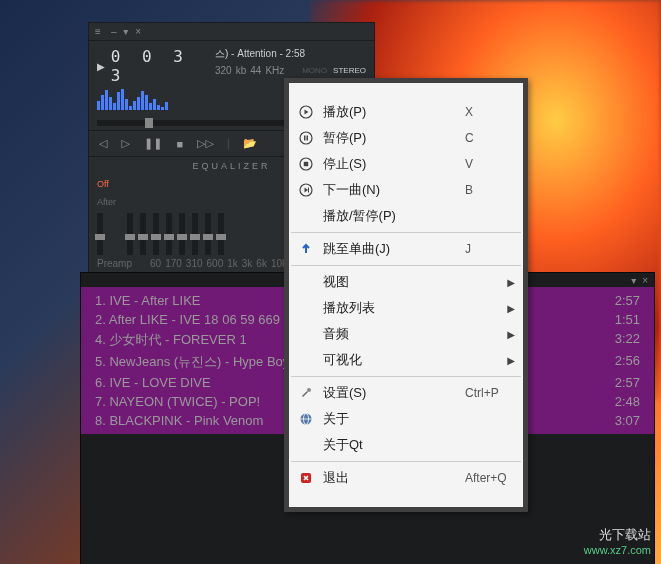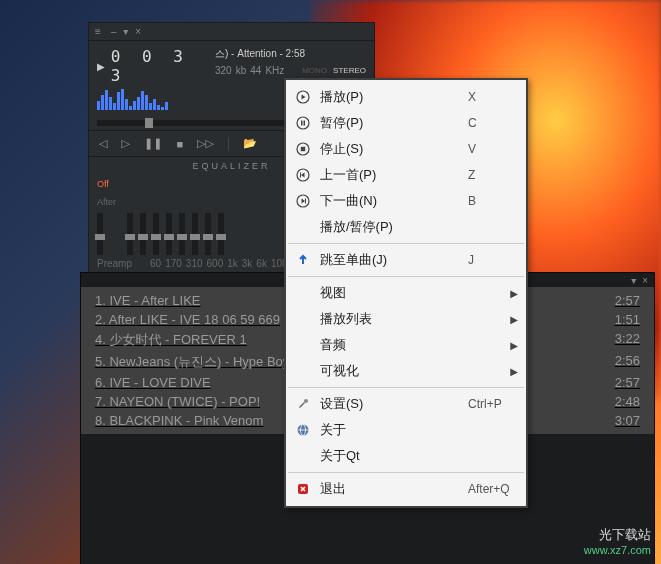--- a/index.html
+++ b/index.html
@@ -38,28 +38,28 @@
 .eq-off { color:#ff6644; }
 .eq-auto { color:#666; }
 .eq-sliders { display:flex; gap:7px; margin-top:6px; align-items:flex-end; height:42px; }
 .eq-slider { width:6px; height:42px; background:#1a1c1e; position:relative; }
 .eq-slider .knob { position:absolute; left:-2px; width:10px; height:6px; background:#888; top:50%; }
 .eq-labels { display:flex; gap:4px; font-size:10px; color:#666; margin-top:3px; }
 .eq-labels span:first-child { margin-right:14px; }
 
 .playlist-win { position:absolute; left:80px; top:272px; width:575px; background:#1a1c1e; border:1px solid #0a0a0a; }
 .pl-title { height:14px; display:flex; justify-content:flex-end; align-items:center; padding:0 6px; color:#888; font-size:10px; gap:6px; }
-.pl-body { background:#404040; padding:4px 0;text-decoration:underline; }
+.pl-body { background:#701a75; padding:4px 0; }
 .pl-row { display:flex; padding:2px 14px; font-size:13px; color:#999; }
 .pl-row.playing { color:#4a9fff; }
 .pl-row .num-title { flex:1; white-space:nowrap; overflow:hidden; }
 .pl-row .dur { width:40px; text-align:right; }
 .pl-spacer { height:140px; }
 
-.ctx { position:absolute; left:284px; top:78px; width:244px; background:#f4f4f4; border:2px solid #404040; box-shadow:2px 2px 6px rgba(0,0,0,0.4); font-size:13px; color:#222; padding:4px 0; }
+.ctx { position:absolute; left:284px; top:78px; width:244px; background:#f4f4f4; border:5px solid #404040; box-shadow:2px 2px 6px rgba(0,0,0,0.4); font-size:13px; color:#222; padding:16px 0; }
 .ctx-row { display:flex; align-items:center; padding:4px 8px; gap:8px; }
 .ctx-icon { width:18px; height:16px; display:flex; align-items:center; justify-content:center; font-size:12px; color:#444; }
 .ctx-icon.blue { color:#2266cc; }
 .ctx-label { flex:1; }
 .ctx-shortcut { color:#555; font-size:12px; width:50px; }
 .ctx-arrow { color:#444; font-size:10px; }
 .ctx-sep { height:1px; background:#ccc; margin:3px 2px; }
 
 .watermark { position:absolute; right:10px; bottom:8px; font-size:11px; color:#55cc88; text-align:right; }
 .watermark .cn { color:#ddd; font-size:13px; }
@@ -249,31 +249,20 @@
           <rect x="4.8" y="4.8" width="4.4" height="4.4" fill="#444"></rect>
         </svg>
       </span>
       <span class="ctx-label">停止(S)</span>
       <span class="ctx-shortcut">V</span>
     </div>
     <div class="ctx-row">
       <span class="ctx-icon">
         <svg width="14" height="14" viewBox="0 0 14 14">
           <circle cx="7" cy="7" r="6" fill="none" stroke="#444" stroke-width="1.2"></circle>
-          <path d="M8.5 4.5 L5 7 L8.5 9.5 Z" fill="#444"></path>
-          <rect x="4" y="4.5" width="1" height="5" fill="#444"></rect>
-        </svg>
-      </span>
-      <span class="ctx-label">上一首(P)</span>
-      <span class="ctx-shortcut">Z</span>
-    </div>
-    <div class="ctx-row">
-      <span class="ctx-icon">
-        <svg width="14" height="14" viewBox="0 0 14 14">
-          <circle cx="7" cy="7" r="6" fill="none" stroke="#444" stroke-width="1.2"></circle>
           <path d="M5.5 4.5 L9 7 L5.5 9.5 Z" fill="#444"></path>
           <rect x="9" y="4.5" width="1" height="5" fill="#444"></rect>
         </svg>
       </span>
       <span class="ctx-label">下一曲(N)</span>
       <span class="ctx-shortcut">B</span>
     </div>
     <div class="ctx-row">
       <span class="ctx-icon"></span>
       <span class="ctx-label">播放/暂停(P)</span>

